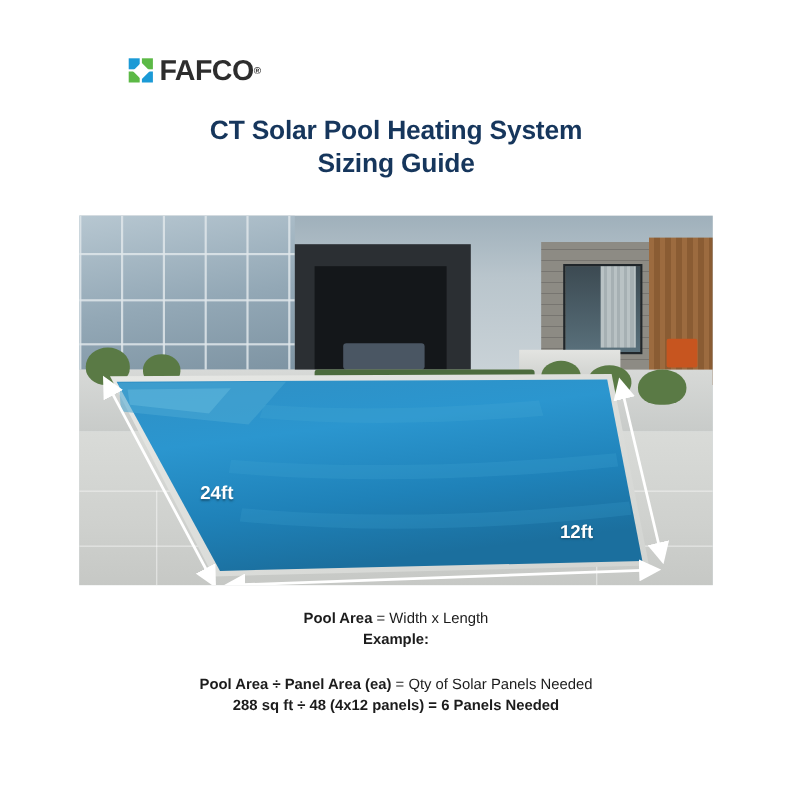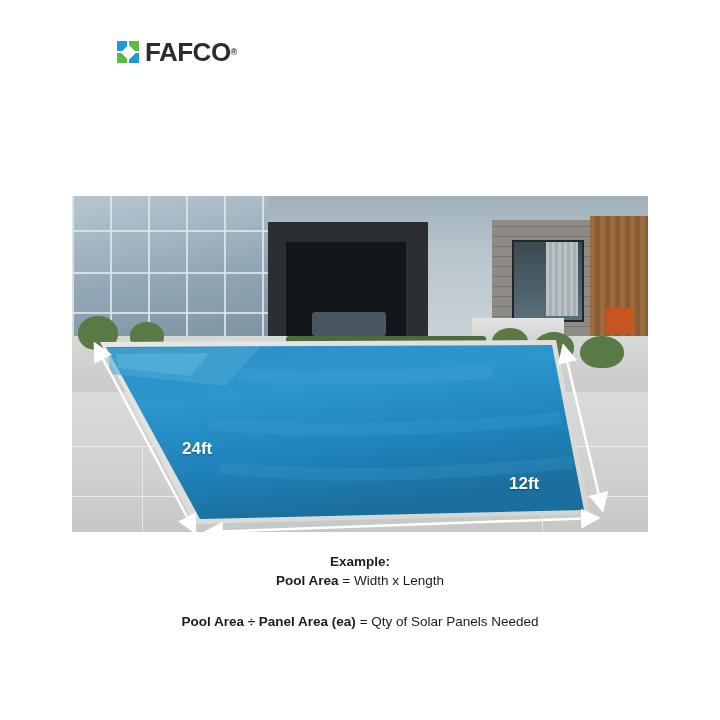--- a/index.html
+++ b/index.html
@@ -17,21 +17,21 @@
     position: relative;
     width: 720px;
     height: 720px;
     background: #ffffff;
   }
 
   
   .logo {
     position: absolute;
     left: 117px;
-    top: 38px;
+    top: 50px;
     display: flex;
     align-items: center;
     height: 28px;
   }
   .logo-mark {
     width: 23px;
     height: 23px;
     position: relative;
     margin-right: 5px;
   }
@@ -214,20 +214,24 @@
       <span class="sq tl"></span>
       <span class="sq tr"></span>
       <span class="sq bl"></span>
       <span class="sq br"></span>
       <span class="center"></span>
     </span>
     <span class="logo-text">FAFCO</span>
     <span class="logo-reg">®</span>
   </div>
 
+  <div class="title">
+    <div>CT Solar Pool Heating System</div>
+    <div>Sizing Guide</div>
+  </div>
 
   <div class="photo">
     <div class="ph-sky"></div>
     <div class="ph-glass">
       <span class="mull" style="left:0;top:0;width:2px;height:140px;"></span>
       <span class="mull" style="left:38px;top:0;width:2px;height:140px;"></span>
       <span class="mull" style="left:76px;top:0;width:2px;height:140px;"></span>
       <span class="mull" style="left:114px;top:0;width:2px;height:140px;"></span>
       <span class="mull" style="left:152px;top:0;width:2px;height:140px;"></span>
       <span class="mull" style="left:190px;top:0;width:2px;height:140px;"></span>
@@ -293,26 +297,29 @@
       <line x1="24" y1="150" x2="122" y2="334" stroke="#ffffff" stroke-width="2.5" marker-start="url(#ah2)" marker-end="url(#ah)"></line>
       <line x1="136" y1="336" x2="524" y2="322" stroke="#ffffff" stroke-width="2.5" marker-start="url(#ah2)" marker-end="url(#ah)"></line>
       <line x1="530" y1="312" x2="492" y2="152" stroke="#ffffff" stroke-width="2.5" marker-start="url(#ah2)" marker-end="url(#ah)"></line>
     </svg>
     <div class="dim-label dim-24">24ft</div>
     <div class="dim-label dim-12">12ft</div>
   </div>
 
   <div class="formula block1">
     <div>
+      <b>Pool Area</b><span> = Width x Length</span>
+    </div>
+    <div>
       <b>Example:</b>
-    </div>
-    <div>
-      <b>Pool Area</b><span> = Width x Length</span>
     </div>
   </div>
 
   <div class="formula block2">
     <div>
       <b>Pool Area ÷ Panel Area (ea)</b><span> = Qty of Solar Panels Needed</span>
     </div>
+    <div>
+      <b>288 sq ft ÷ 48 (4x12 panels) = 6 Panels Needed</b>
+    </div>
   </div>
 
 </div>
 
 </body></html>

